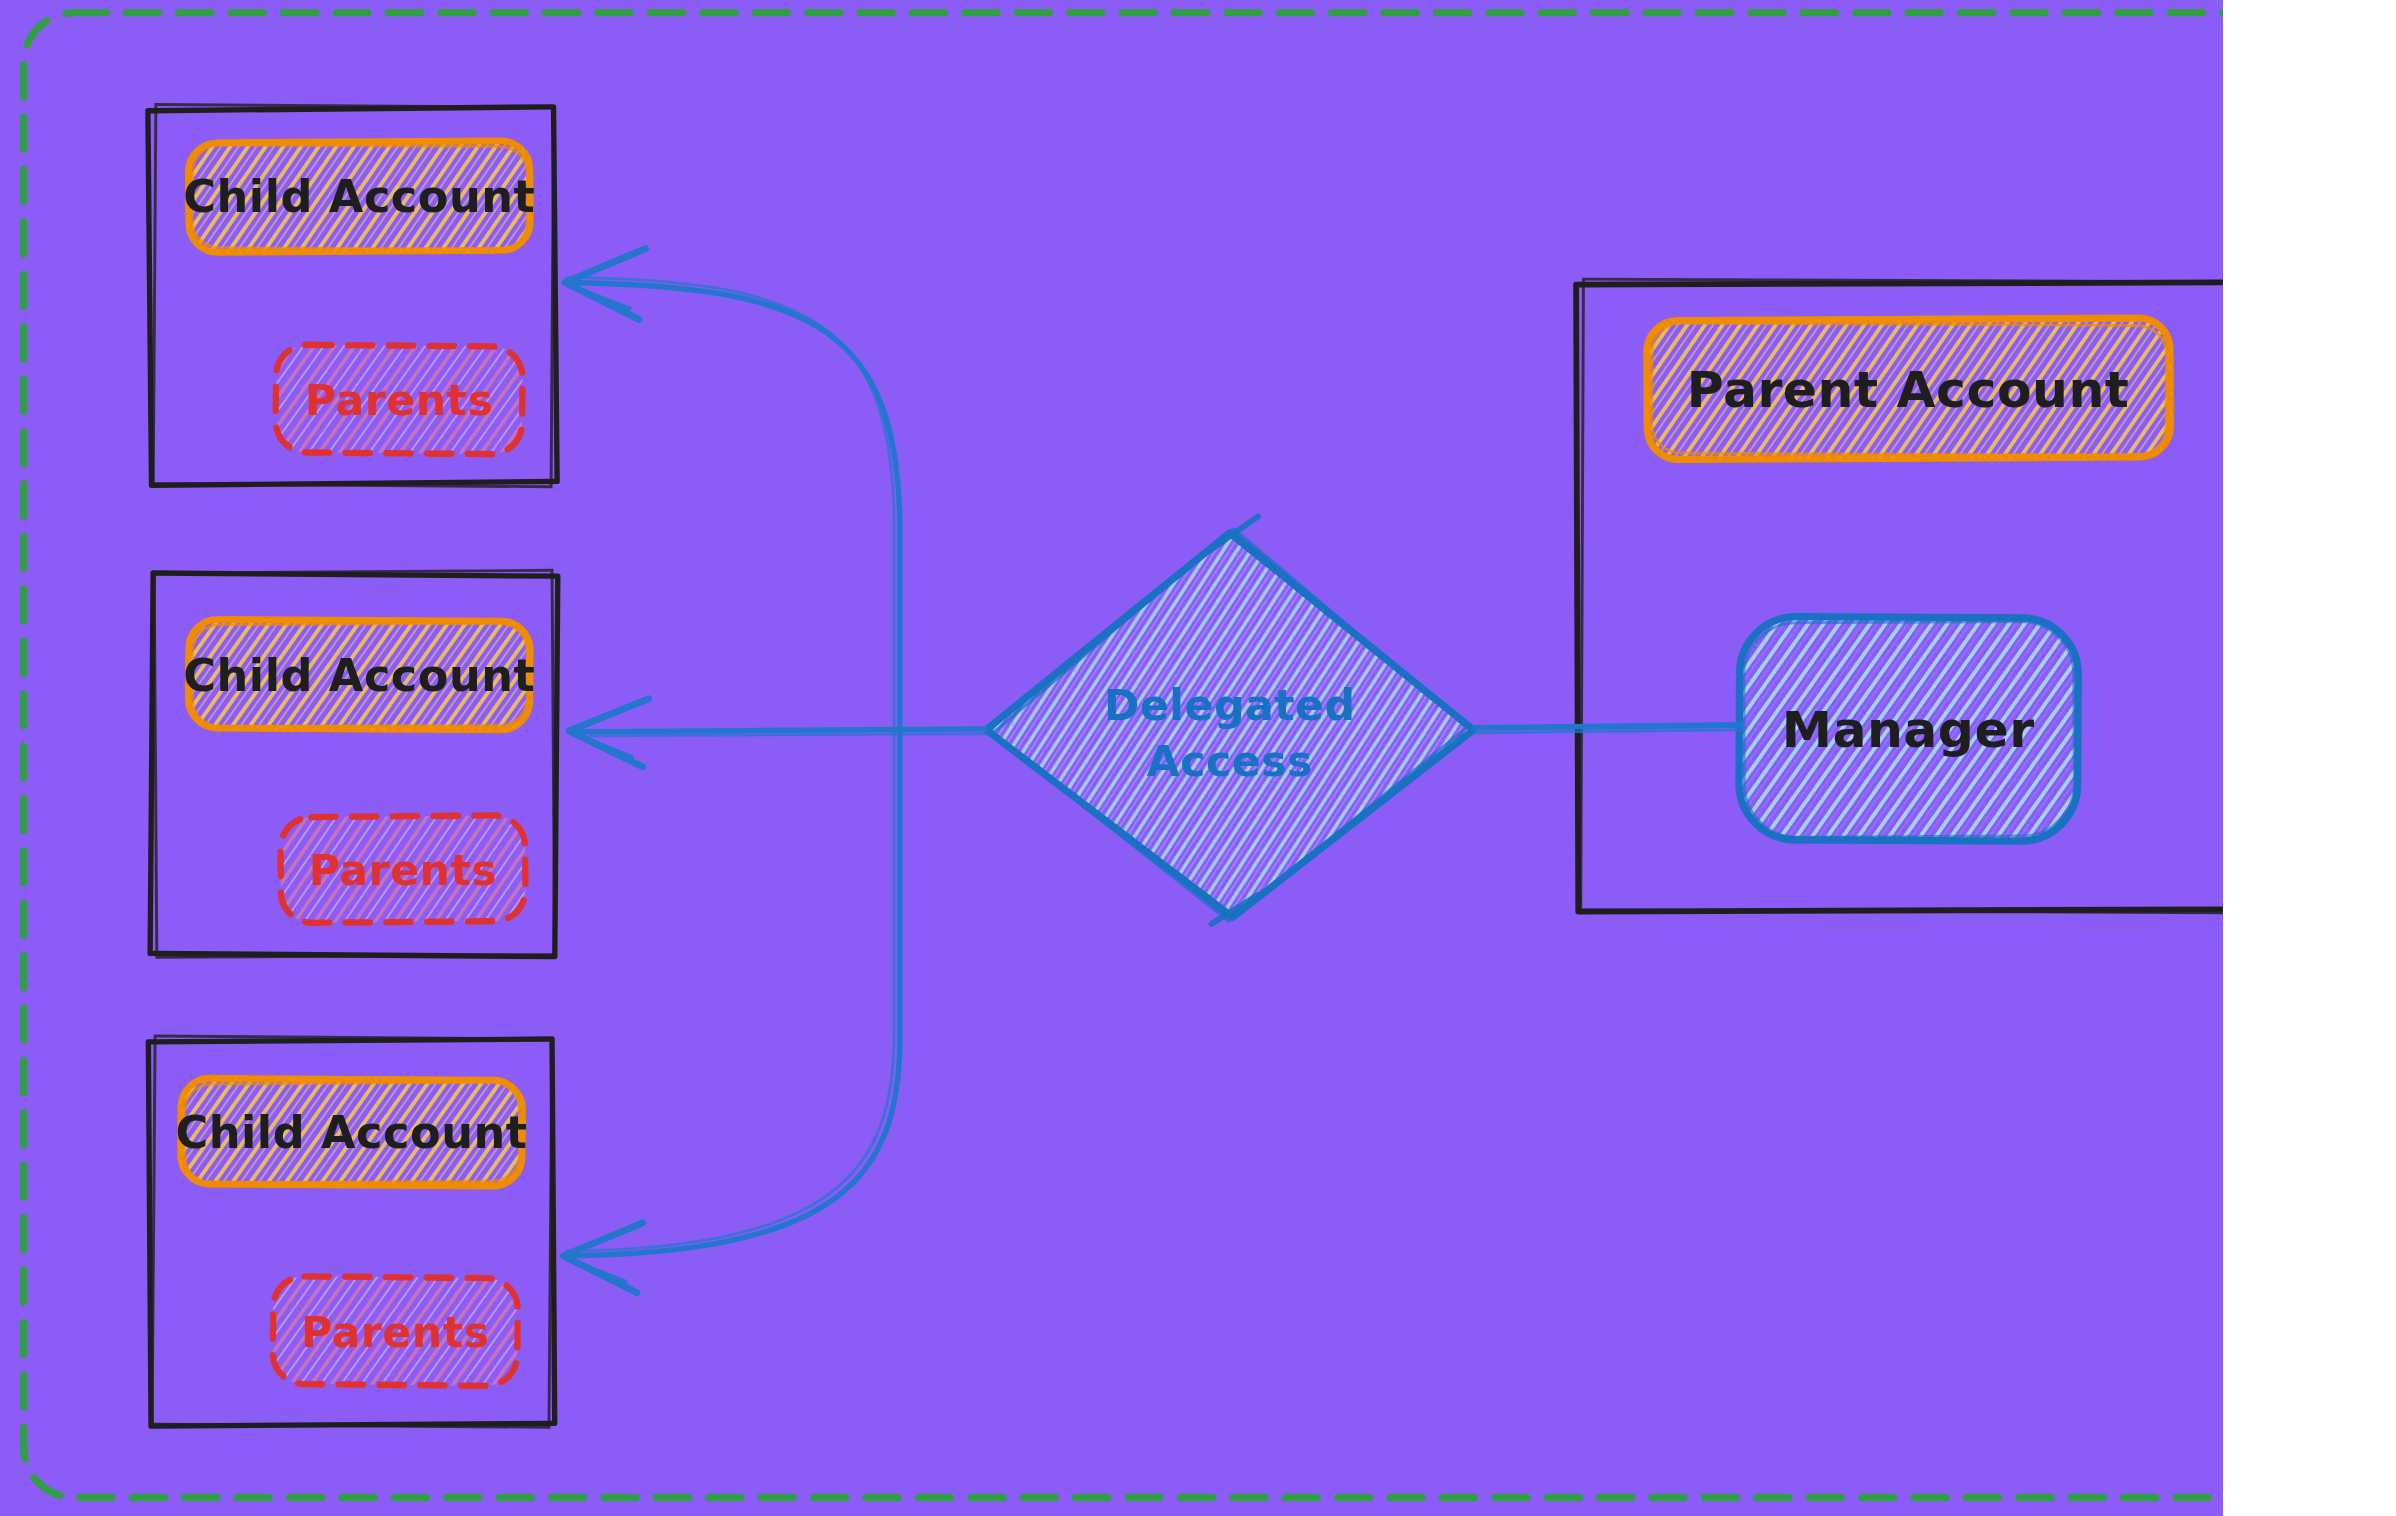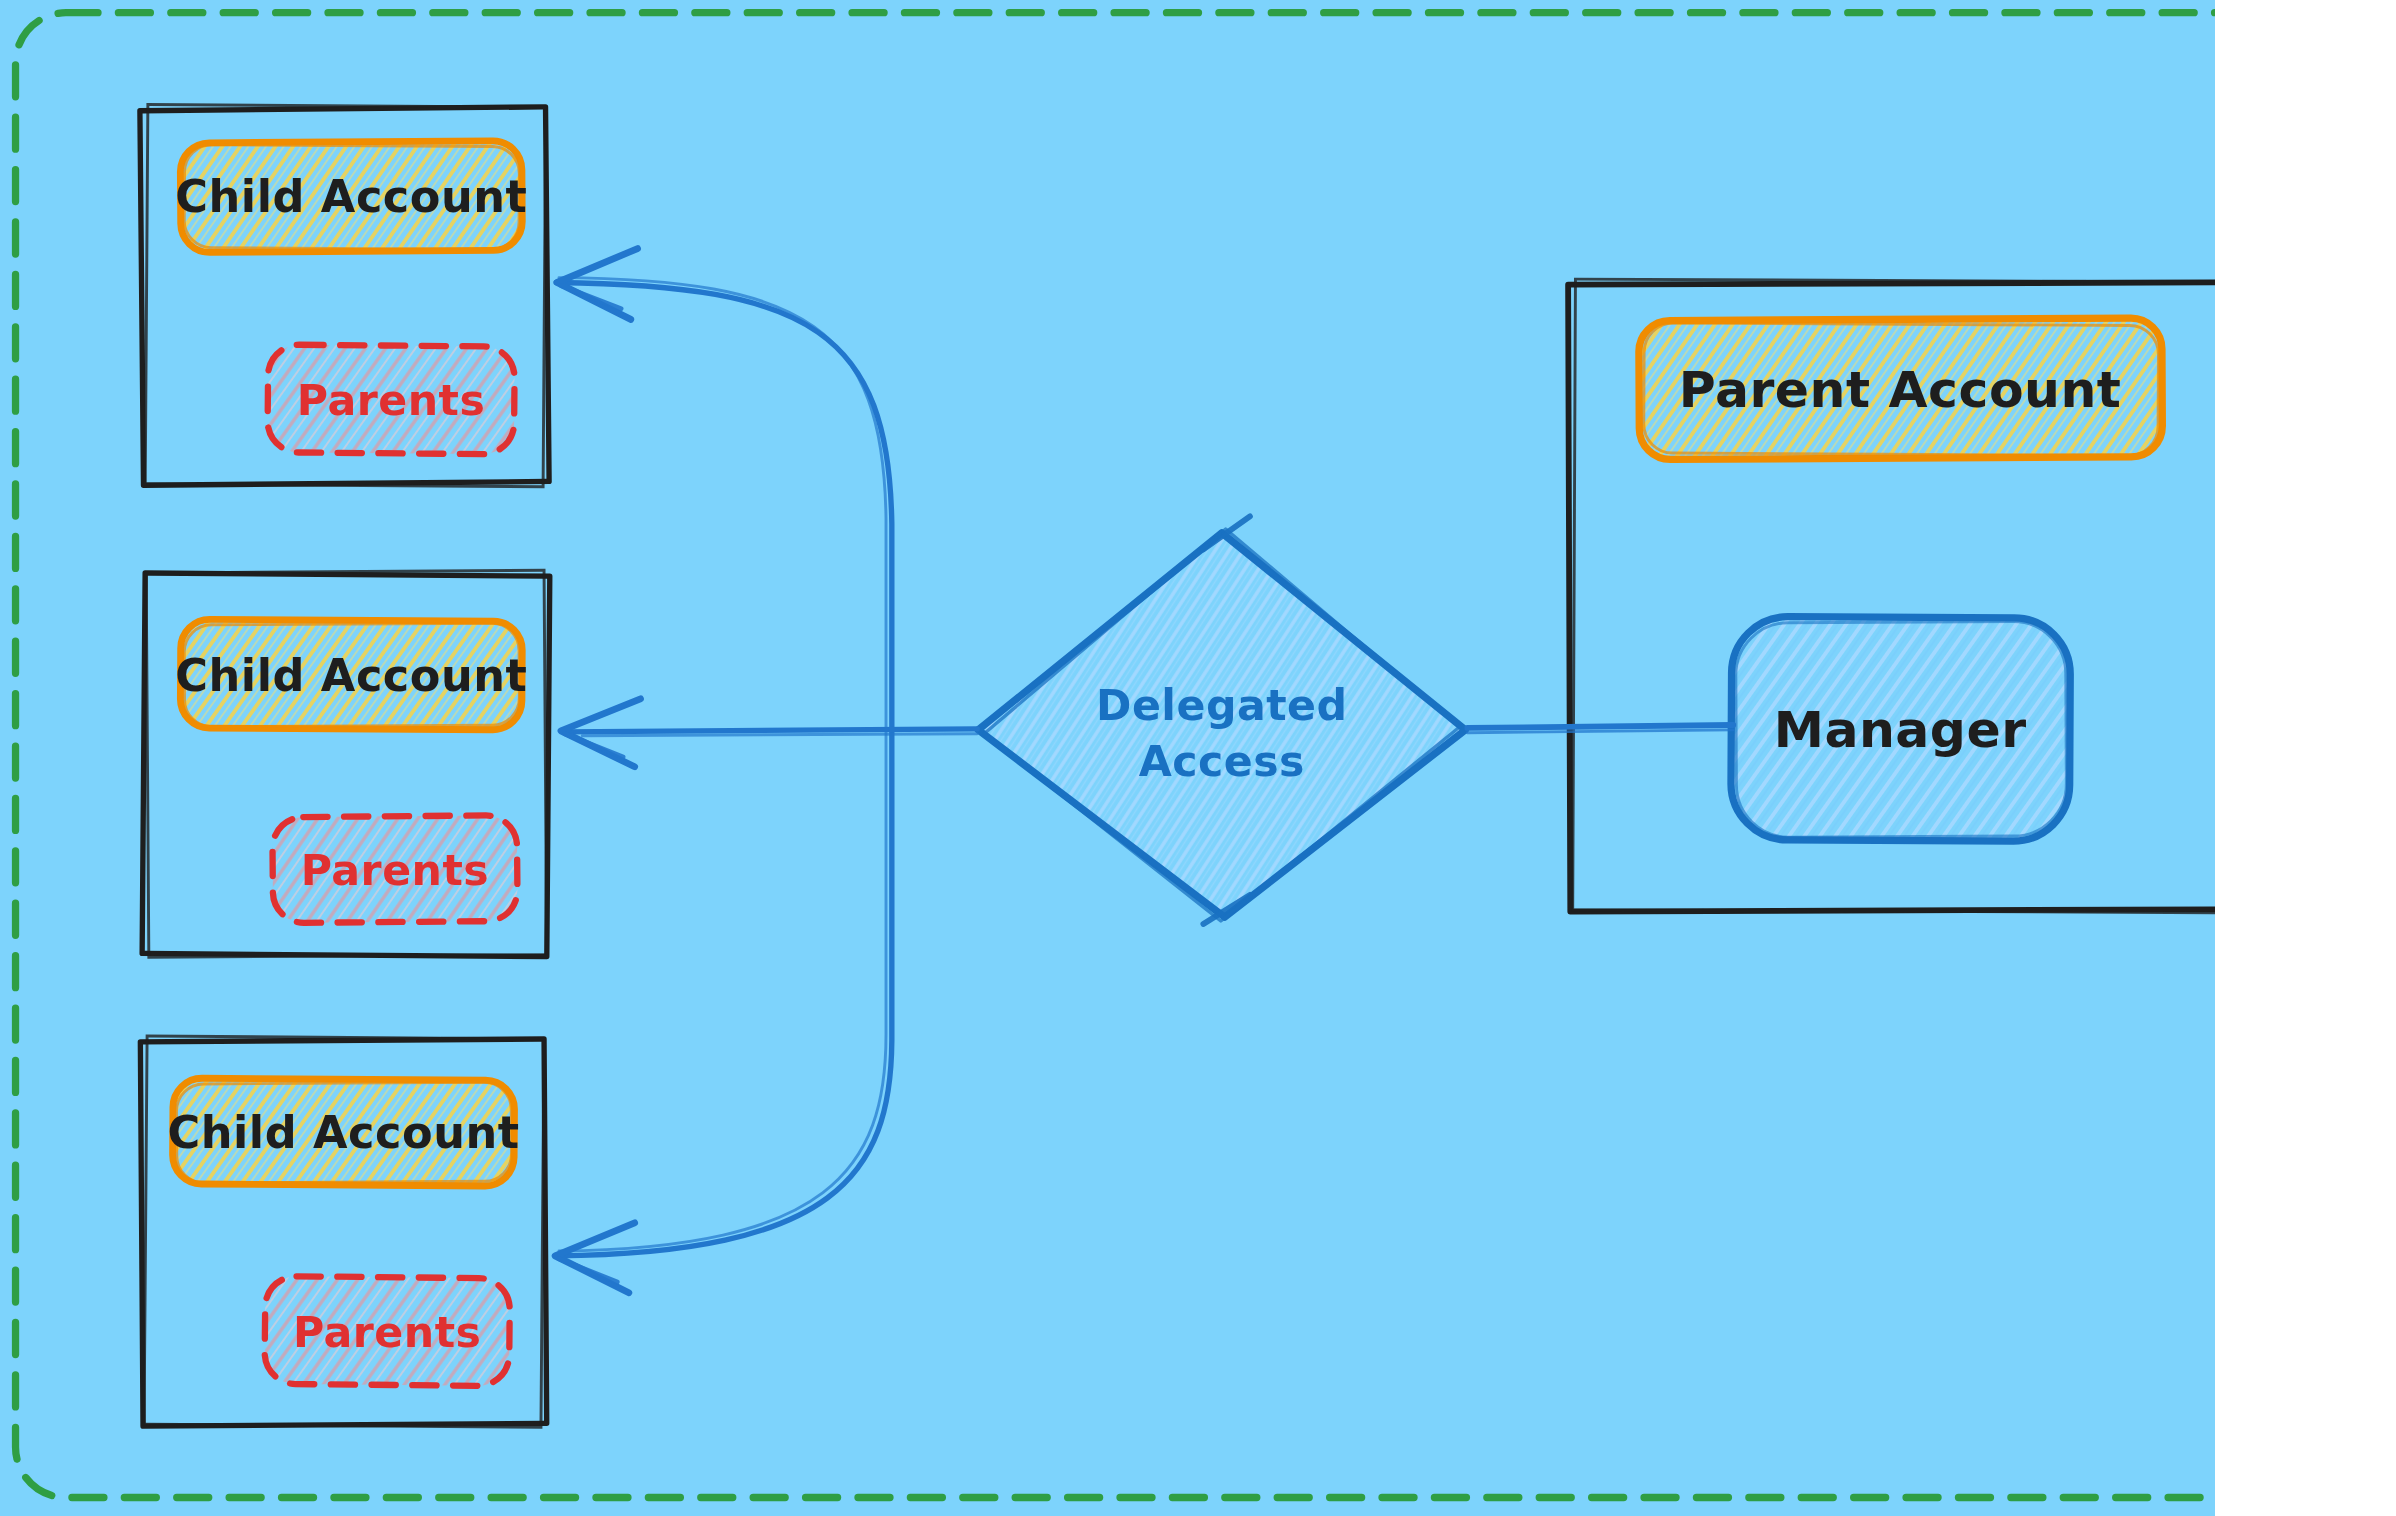--- a/index.html
+++ b/index.html
@@ -1,16 +1,16 @@
 <!DOCTYPE html>
 <html><head>
 <meta charset="utf-8">
 <style>
   html,body{margin:0;padding:0;background:#ffffff;}
-  .stage{position:relative;width:2215px;height:1517px;background:#7dd3fc;overflow:hidden;}
+  .stage{position:relative;width:2215px;height:1517px;background:#8b5cf6;overflow:hidden;padding-left:8px;}
   svg{display:block;}
   text{font-family:"DejaVu Sans","Liberation Sans",sans-serif;letter-spacing:0.5px;}
   .node-title{font-weight:600;}
 </style>
 </head>
 <body>
 
 <div class="stage">
 <svg width="2397" height="1517" viewBox="0 0 2470 1563" xmlns="http://www.w3.org/2000/svg">
   <defs>

